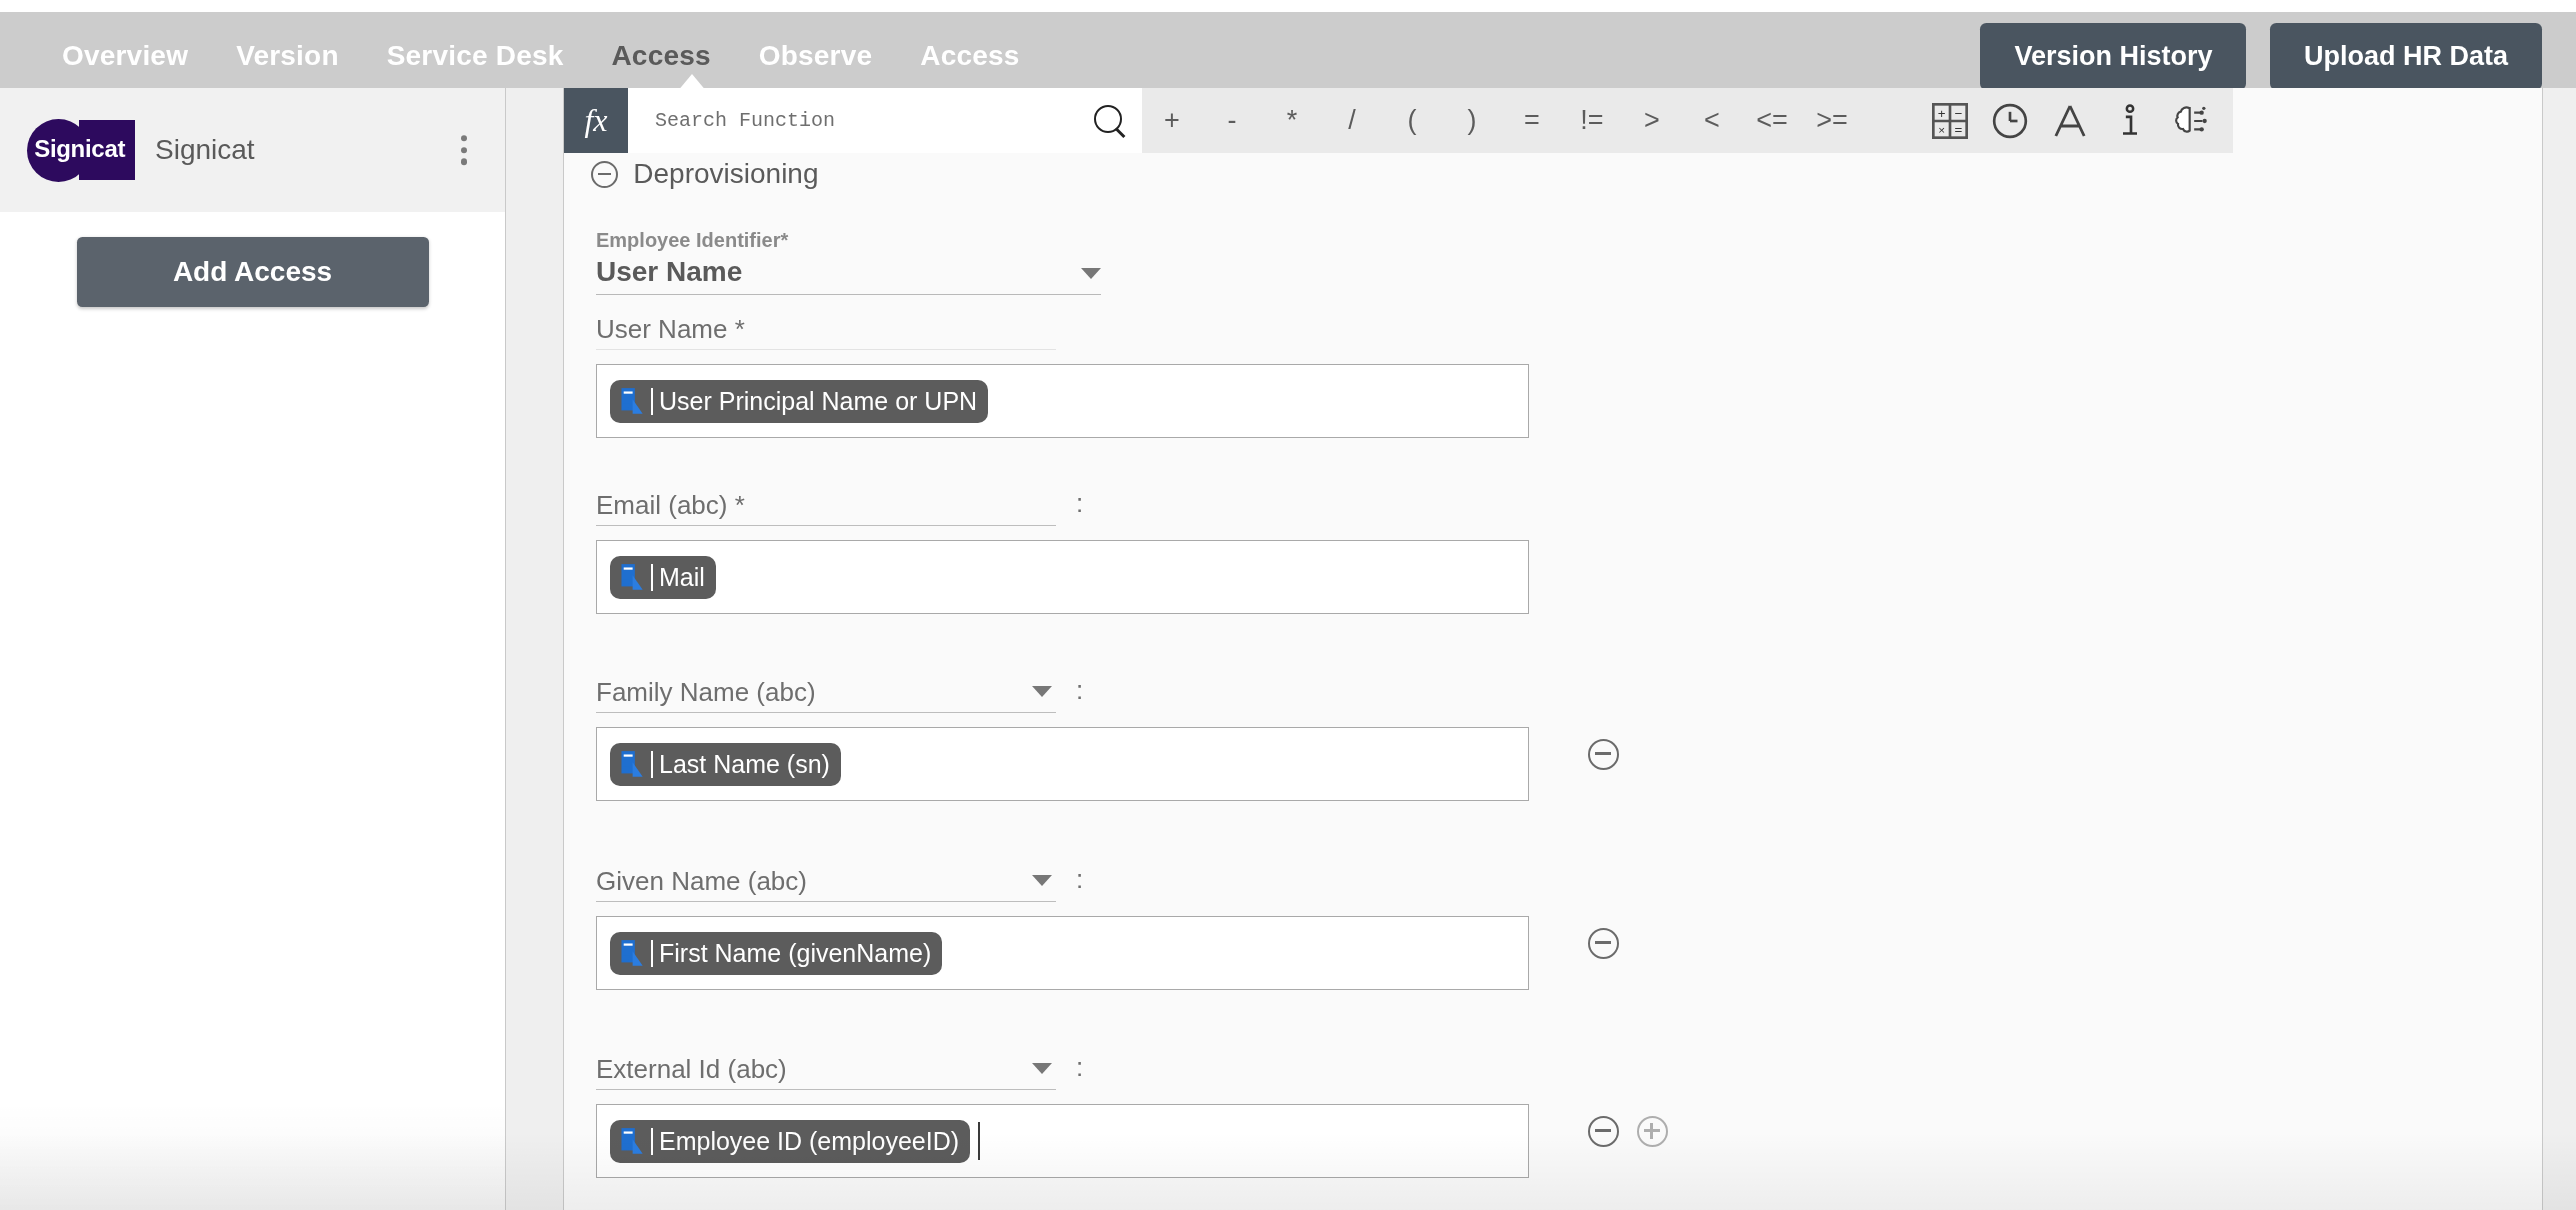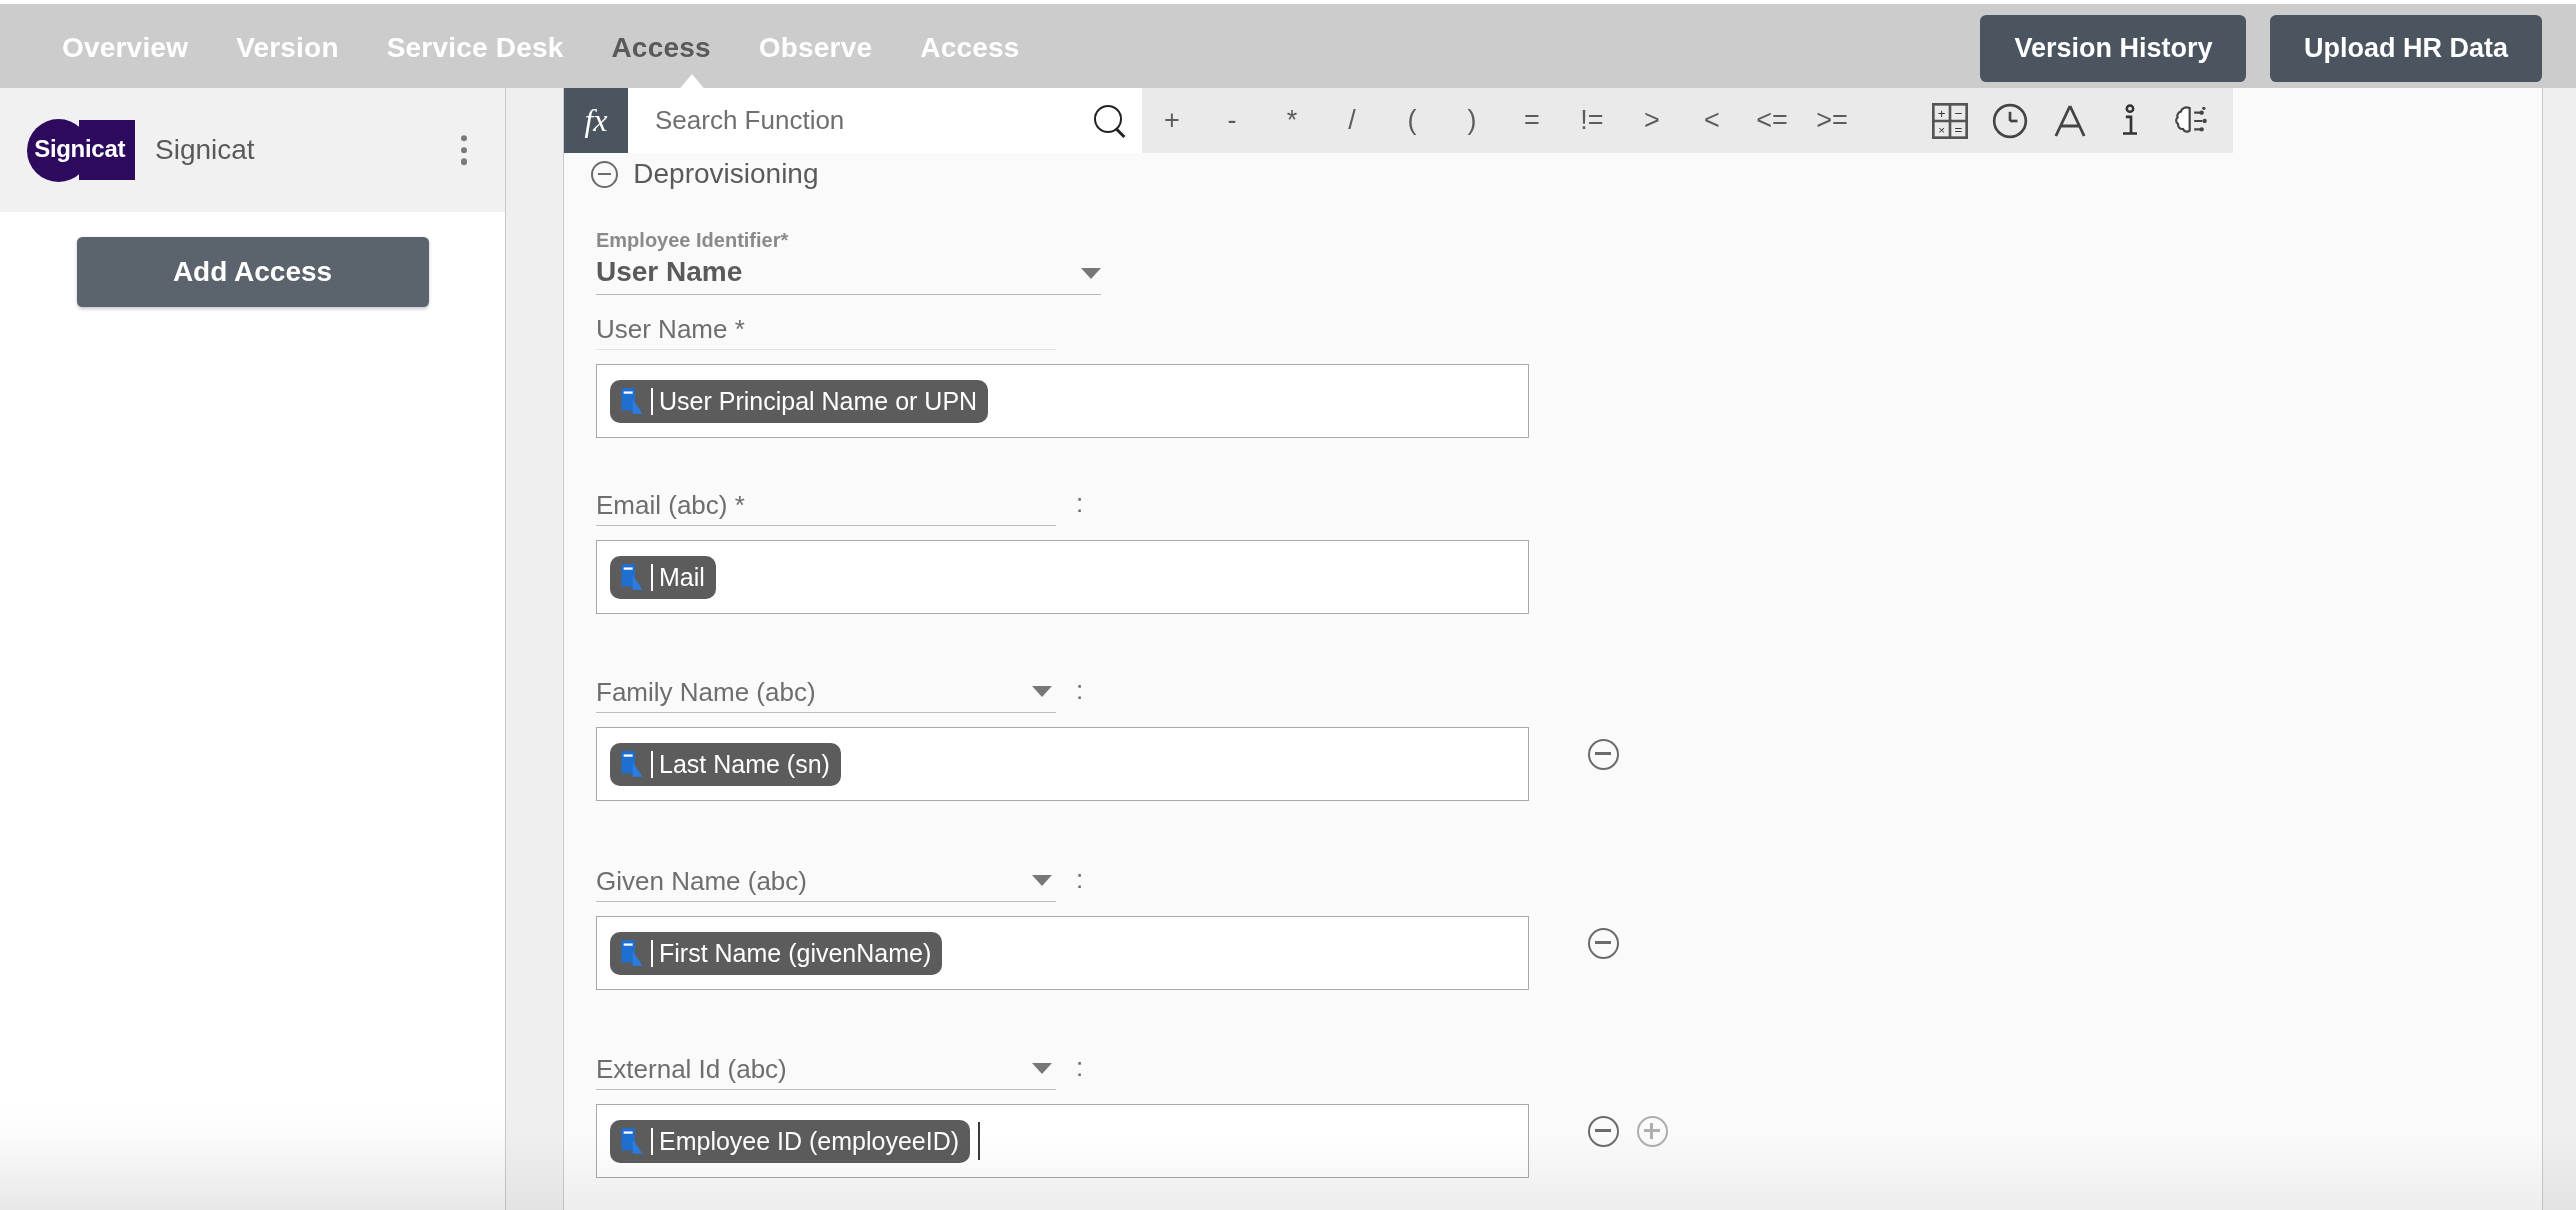--- a/index.html
+++ b/index.html
@@ -6,21 +6,21 @@
   html, body {
     width: 2576px; height: 1210px;
     background: #ffffff;
     font-family: "Liberation Sans", sans-serif;
     overflow: hidden;
   }
   .app { position: relative; width: 2576px; height: 1210px; }
 
   
   .topnav {
-    position: absolute; top: 4px; left: 0; width: 2576px; height: 88px;
+    position: absolute; top: 12px; left: 0; width: 2576px; height: 88px;
     background: #cccccc;
     display: flex; align-items: center;
   }
   .nav-links { display: flex; align-items: center; gap: 0; margin-left: 38px; }
   .nav-link {
     color: #ffffff; font-size: 28px; font-weight: bold;
     padding: 0 24px; letter-spacing: 0.2px; white-space: nowrap;
     cursor: pointer;
   }
   .nav-link.active { color: #5a5a5a; }
@@ -115,21 +115,21 @@
     font-family: "Liberation Serif", serif; font-style: italic;
     font-size: 32px; cursor: pointer; flex: none;
   }
   .fx-search {
     width: 514px; background: #ffffff;
     display: flex; align-items: center; padding: 0 16px 0 27px;
     flex: none;
   }
   .fx-search input {
     flex: 1; border: none; outline: none; background: transparent;
-    font-family: Liberation Sans, sans-serif; font-size: 26px; color: #555;
+    font-family: Liberation Mono, monospace; font-size: 20px; color: #555;
   }
   .fx-search input::placeholder { color: #6f6f6f; }
   .mag {
     width: 34px; height: 34px; position: relative; flex: none; cursor: pointer;
   }
   .mag::before {
     content: ""; position: absolute; left: 1.8px; top: 1.8px;
     width: 24px; height: 24px; border: 2.7px solid #222; border-radius: 50%;
   }
   .mag::after {

